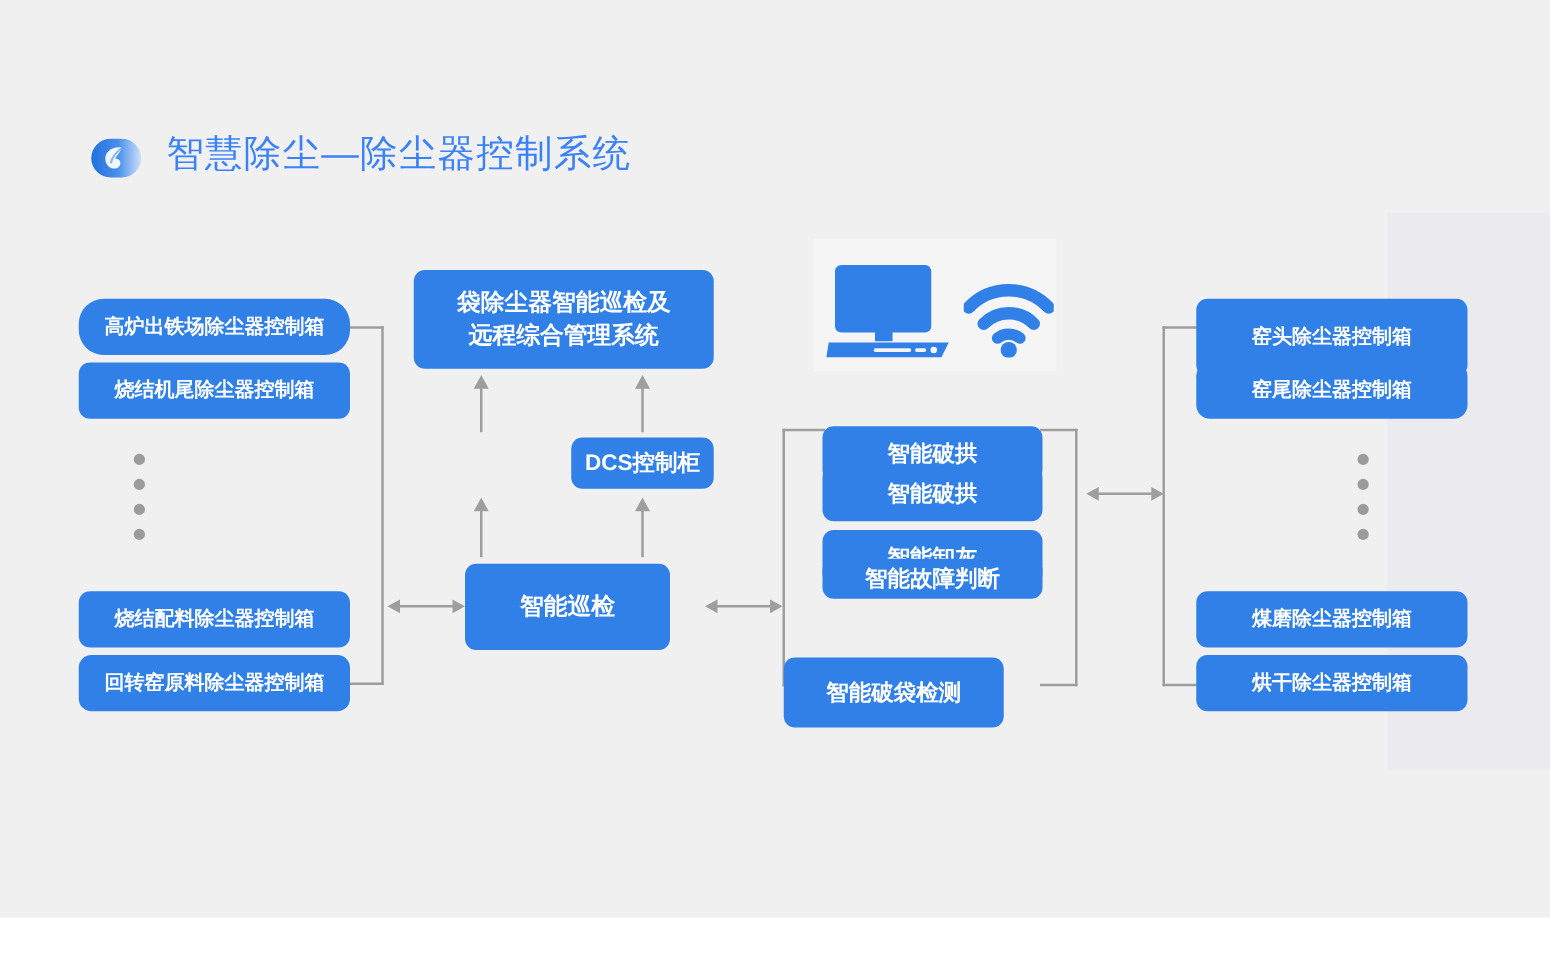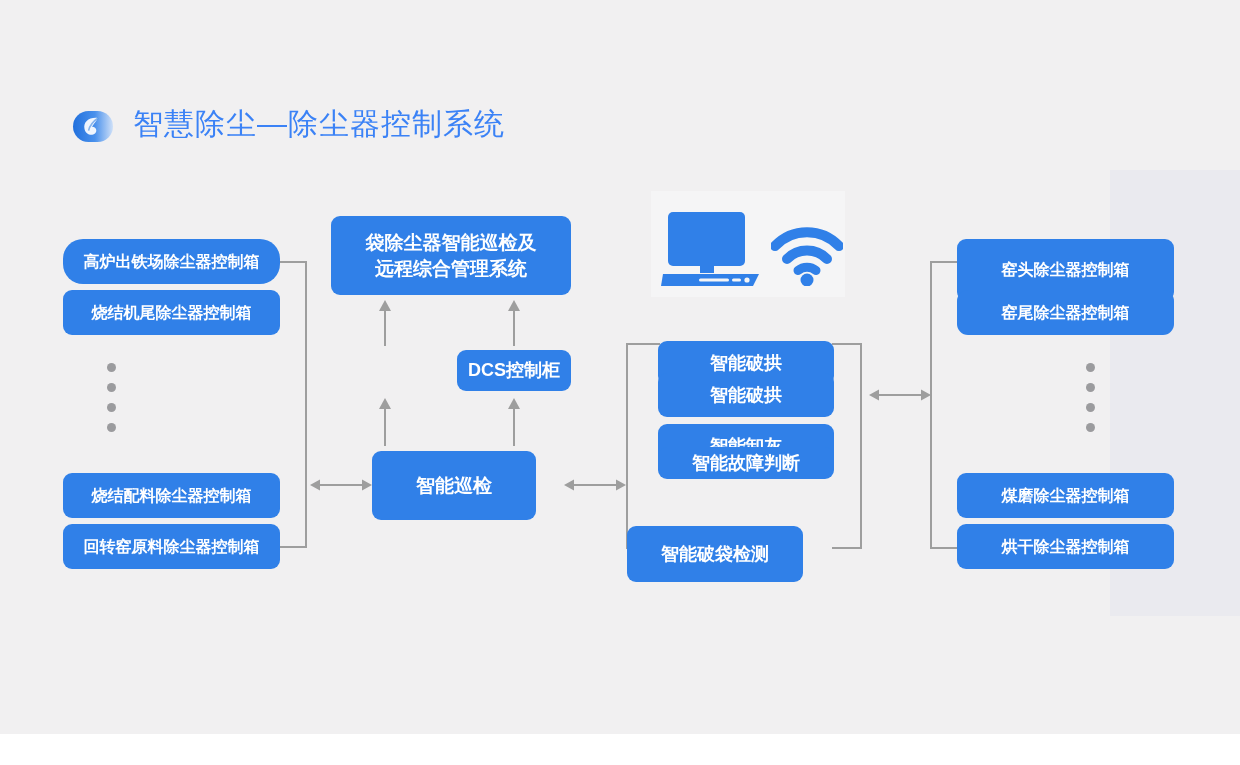--- a/index.html
+++ b/index.html
@@ -153,21 +153,21 @@
   <div class="box" style="left:63px; top:290px; width:217px; height:45px;">烧结机尾除尘器控制箱</div>
 
   <div class="dots" style="left:107px; top:363px;">
     <span></span>
     <span></span>
     <span></span>
     <span></span>
   </div>
 
   <div class="box" style="left:63px; top:473px; width:217px; height:45px;">烧结配料除尘器控制箱</div>
-  <div class="box" style="left:63px; top:524px; width:217px; height:45px;">回转窑原料除尘器控制箱</div>
+  <div class="box" style="left:63px; top:524px; width:217px; height:45px;border-radius:10px;">回转窑原料除尘器控制箱</div>
 
   <div class="hline" style="left:280px; top:261px; width:27px;"></div>
   <div class="hline" style="left:280px; top:546px; width:27px;"></div>
   <div class="vline" style="left:305px; top:261px; height:287px;"></div>
 
   <div class="arrow-svg" style="left:310px; top:473px;">
     <svg width="62" height="24" viewBox="0 0 62 24">
       <line x1="8" y1="12" x2="54" y2="12" stroke="#9e9e9e" stroke-width="2"></line>
       <polygon points="0,12 10,6.5 10,17.5" fill="#9e9e9e"></polygon>
       <polygon points="62,12 52,6.5 52,17.5" fill="#9e9e9e"></polygon>

